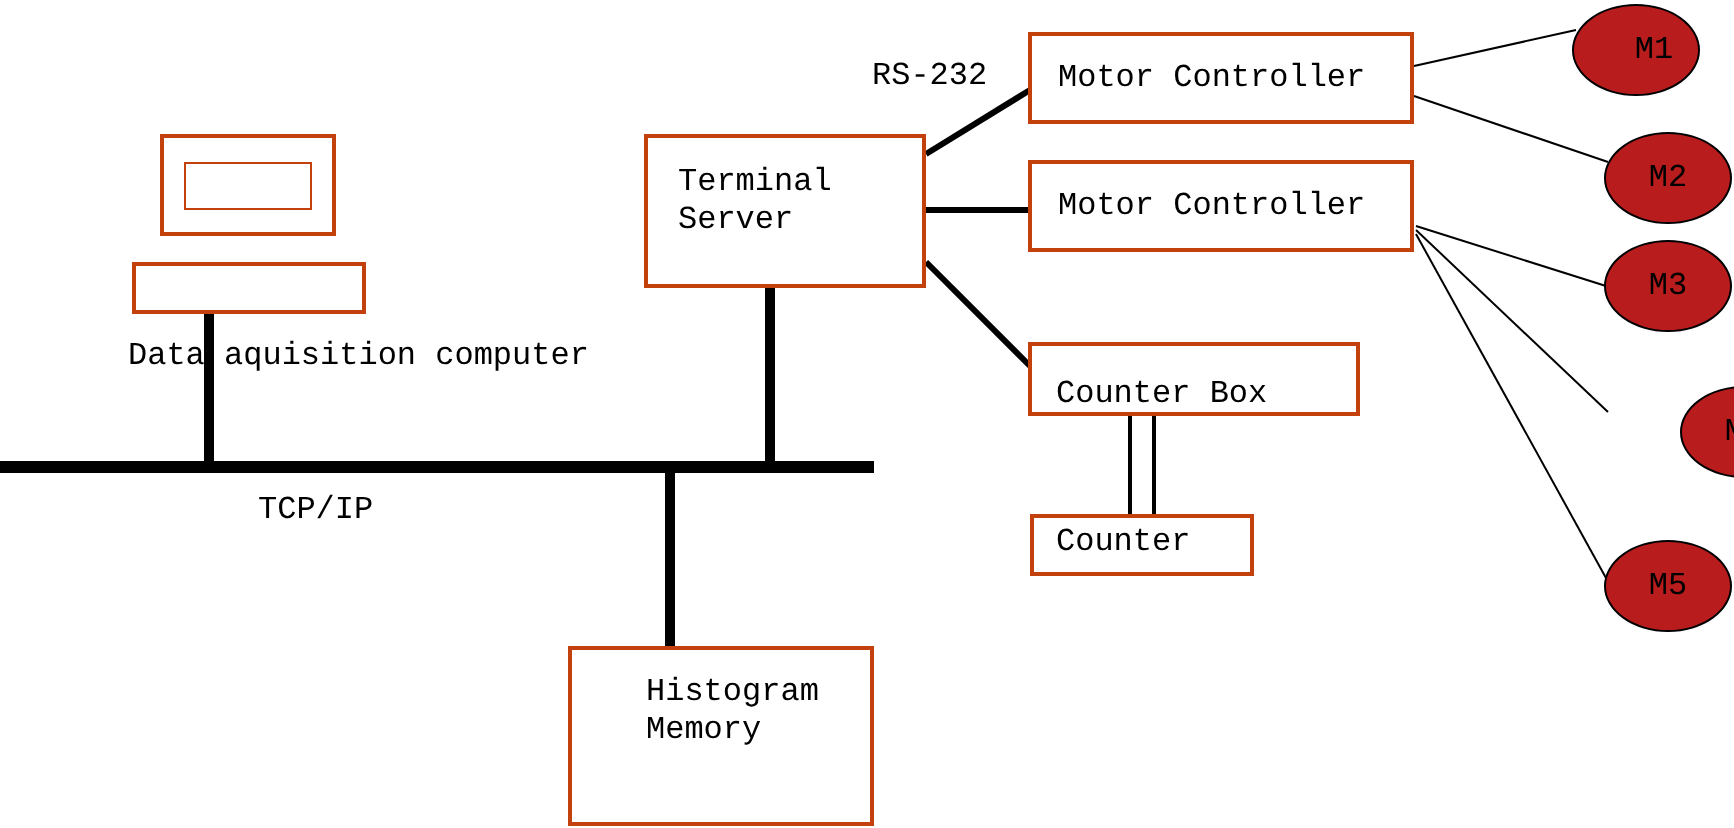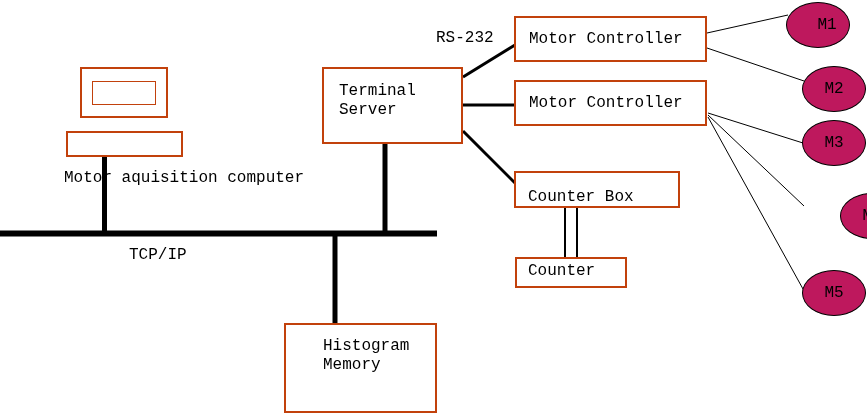--- a/index.html
+++ b/index.html
@@ -9,21 +9,21 @@
     color:#000;font-size:16px;
   }
   .wires{position:absolute;left:0;top:0;width:867px;height:414px;}
   .node{
     position:absolute;box-sizing:border-box;border:2px solid #c2410c;background:#fff;
   }
   .node.flex{display:flex;align-items:center;}
   .pre{white-space:pre-line;line-height:19px;}
   .caption{position:absolute;white-space:nowrap;line-height:16px;}
   .motor{
-    position:absolute;box-sizing:border-box;border:1px solid #000;background:#be185d;
+    position:absolute;box-sizing:border-box;border:1px solid #000;background:#b91c1c;
     border-radius:50%;width:64px;height:46px;
     display:flex;align-items:center;justify-content:center;
   }
   .motor.m1{padding-left:18px;}
   .thin-border{border-width:1px;}
 </style>
 </head>
 <body>
 
 <div class="canvas">
@@ -47,21 +47,21 @@
     <line x1="708" y1="115" x2="804" y2="206" stroke="#000" stroke-width="1"></line>
     <line x1="708" y1="117" x2="803" y2="289" stroke="#000" stroke-width="1"></line>
 
     <line x1="565" y1="207" x2="565" y2="258" stroke="#000" stroke-width="2"></line>
     <line x1="577" y1="207" x2="577" y2="258" stroke="#000" stroke-width="2"></line>
   </svg>
 
   <div class="node" style="left:80px;top:67px;width:88px;height:51px;"></div>
   <div class="node thin-border" style="left:92px;top:81px;width:64px;height:24px;"></div>
   <div class="node" style="left:66px;top:131px;width:117px;height:26px;"></div>
-  <div class="caption" style="left:64px;top:170px;">Motor aquisition computer</div>
+  <div class="caption" style="left:64px;top:170px;">Data aquisition computer</div>
 
   <div class="caption" style="left:129px;top:247px;">TCP/IP</div>
   <div class="caption" style="left:436px;top:30px;">RS-232</div>
 
   <div class="node" style="left:322px;top:67px;width:141px;height:77px;padding:13px 0 0 15px;">
     <span class="pre">Terminal
 Server</span>
   </div>
 
   <div class="node flex" style="left:514px;top:16px;width:193px;height:46px;padding-left:13px;">

